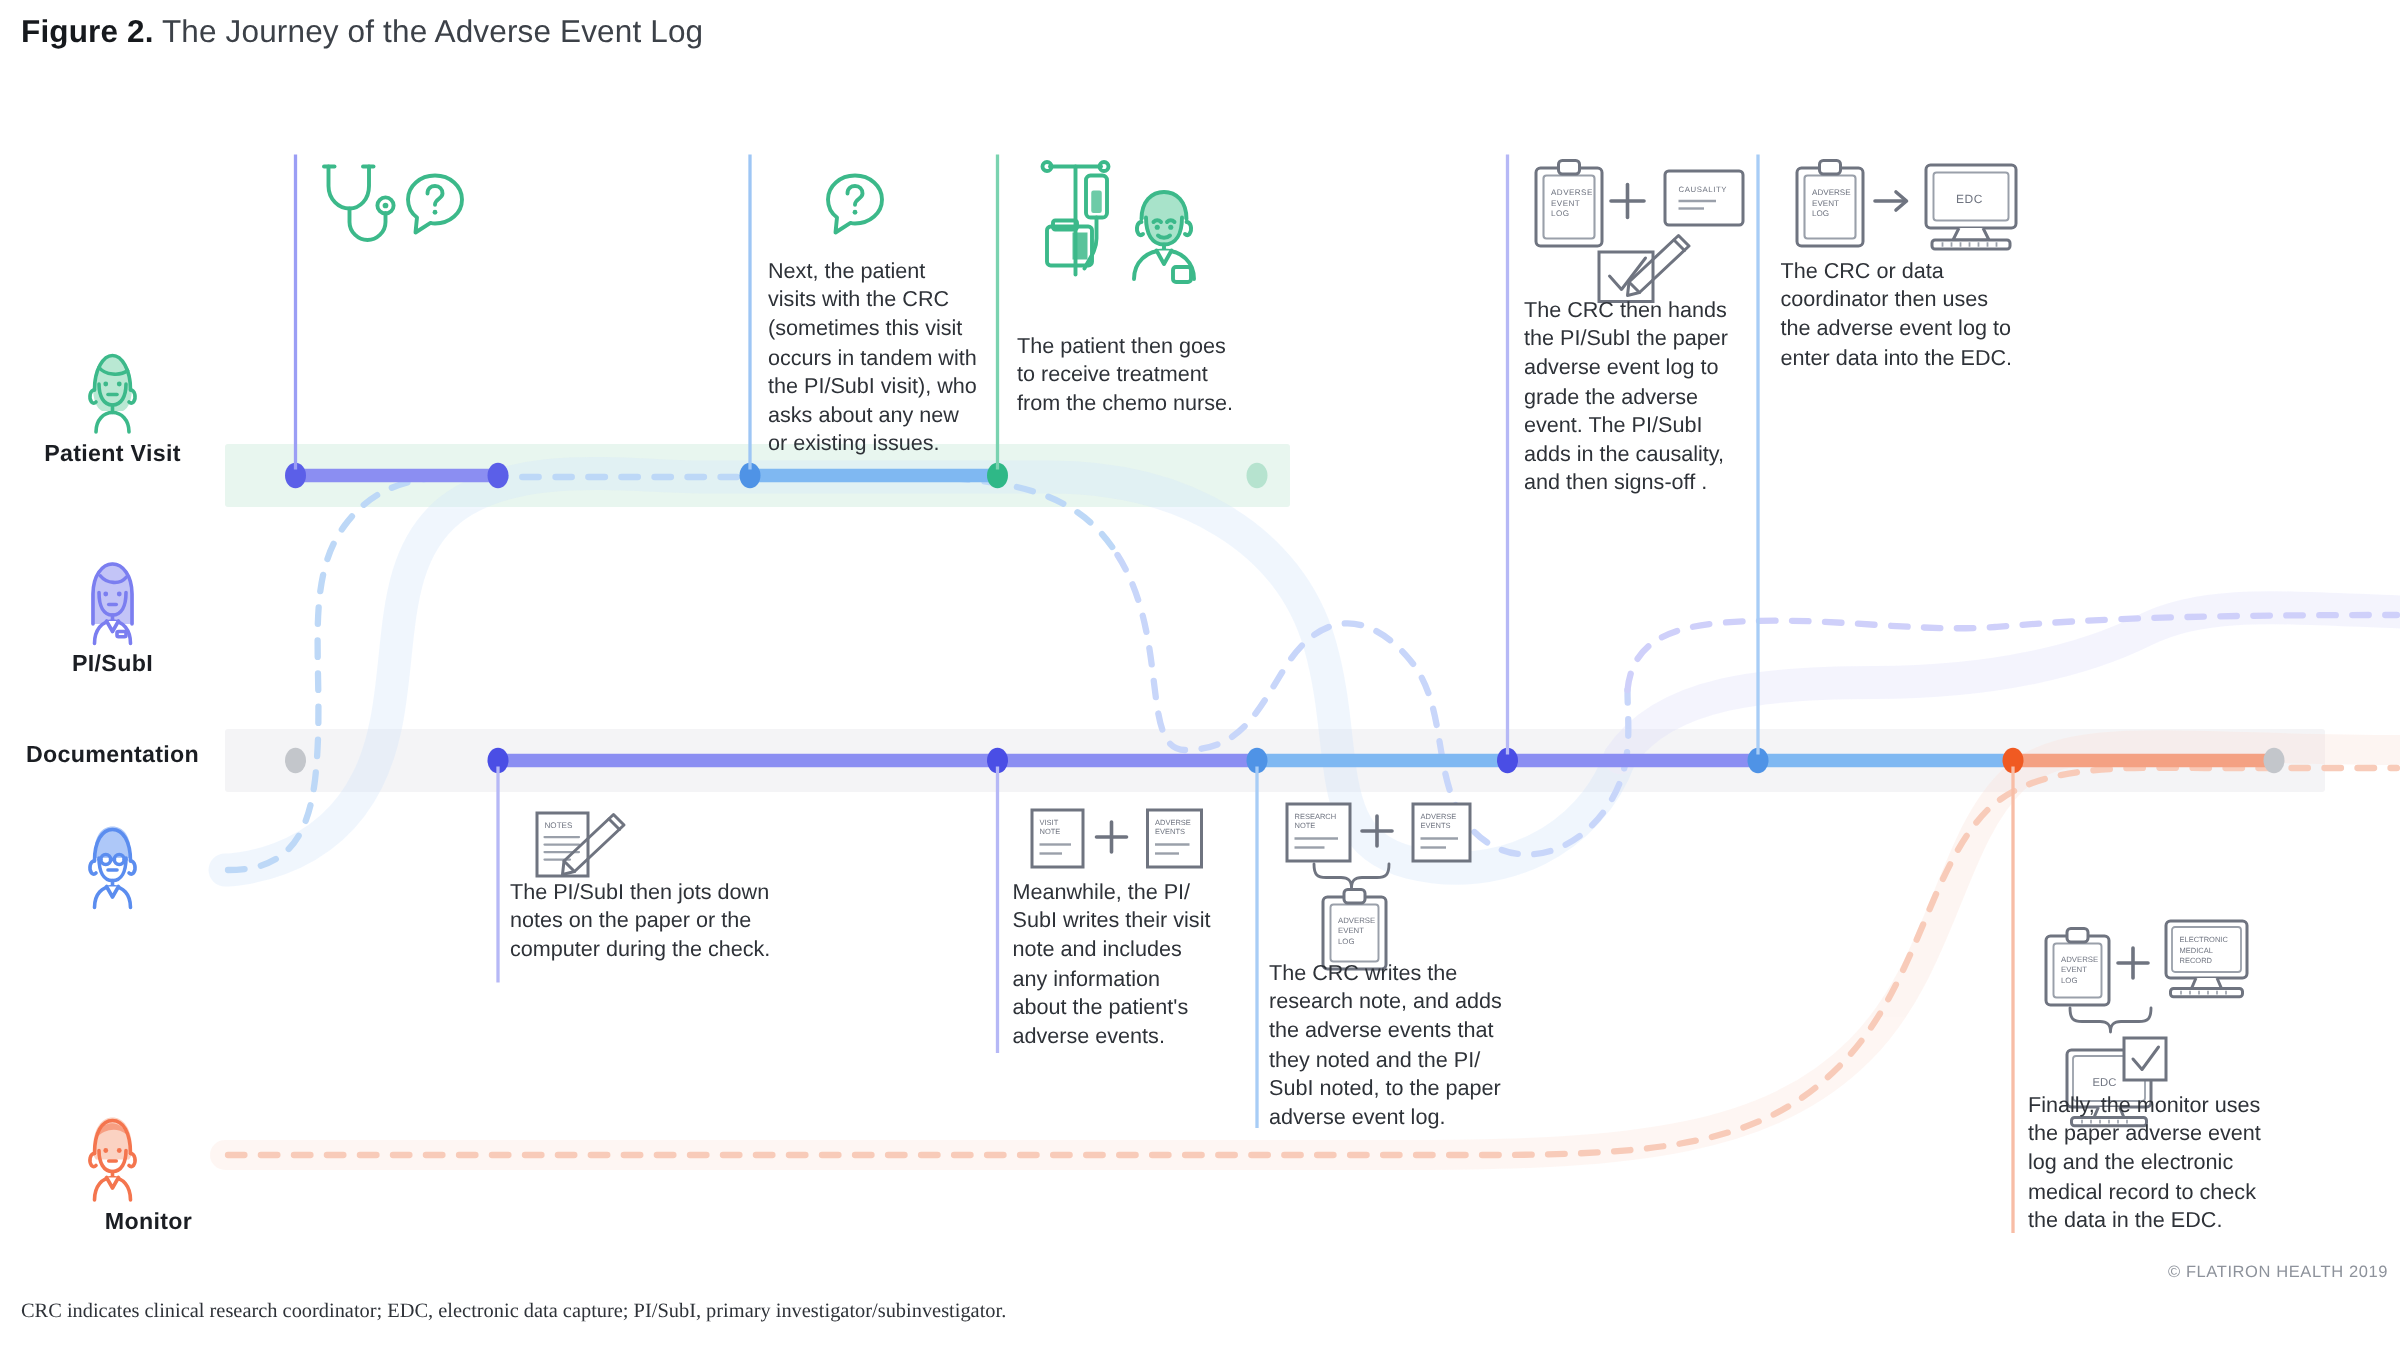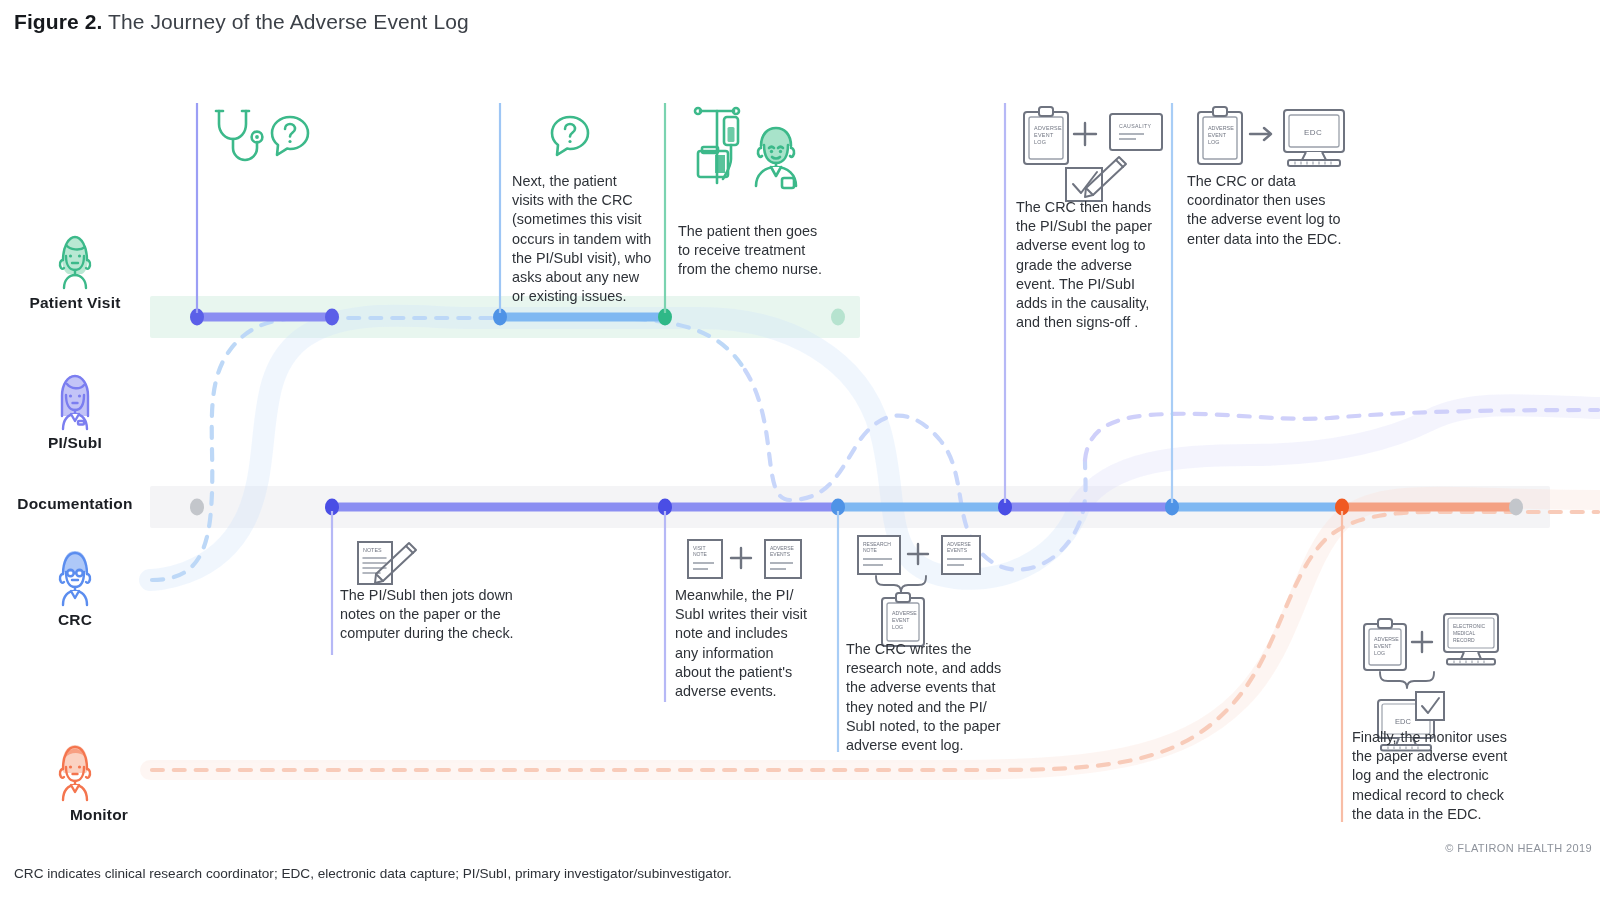--- a/index.html
+++ b/index.html
@@ -69,21 +69,21 @@
 
   
   .glyph-label {
     font-family: "Liberation Sans", sans-serif;
     fill: #6f7480;
   }
 
   
   #footnote {
     position: absolute; left: 14px; top: 866px;
-    font-size: 13.6px; color: #2e3238; white-space: nowrap;
+    font-size: 13.6px; color: #2e3238; white-space: nowrap; font-family: Liberation Serif, serif;
   }
   #copyright {
     position: absolute; right: 8px; top: 842px;
     font-size: 11px; color: #8d929b; letter-spacing: .4px;
     white-space: nowrap;
     text-align: center;
   }
 </style>
 </head>
 <body>
@@ -457,24 +457,20 @@
     <div style="height:66px"></div>
     <div class="rail-label">Patient Visit</div>
   </div>
   <div class="rail-item" id="rail-pi">
     <div style="height:66px"></div>
     <div class="rail-label">PI/SubI</div>
   </div>
   <div class="rail-item" id="rail-doc">
     <div class="rail-label">Documentation</div>
   </div>
-  <div class="rail-item" id="rail-crc">
-    <div style="height:66px"></div>
-    <div class="rail-label">CRC</div>
-  </div>
   <div class="rail-item" id="rail-monitor">
     <div style="height:66px"></div>
     <div class="rail-label">Monitor</div>
   </div>
 
 
   <div class="callout" style="left:512px; top:172px; width:150px;">
     <div class="ctext">Next, the patient
 visits with the CRC
 (sometimes this visit

